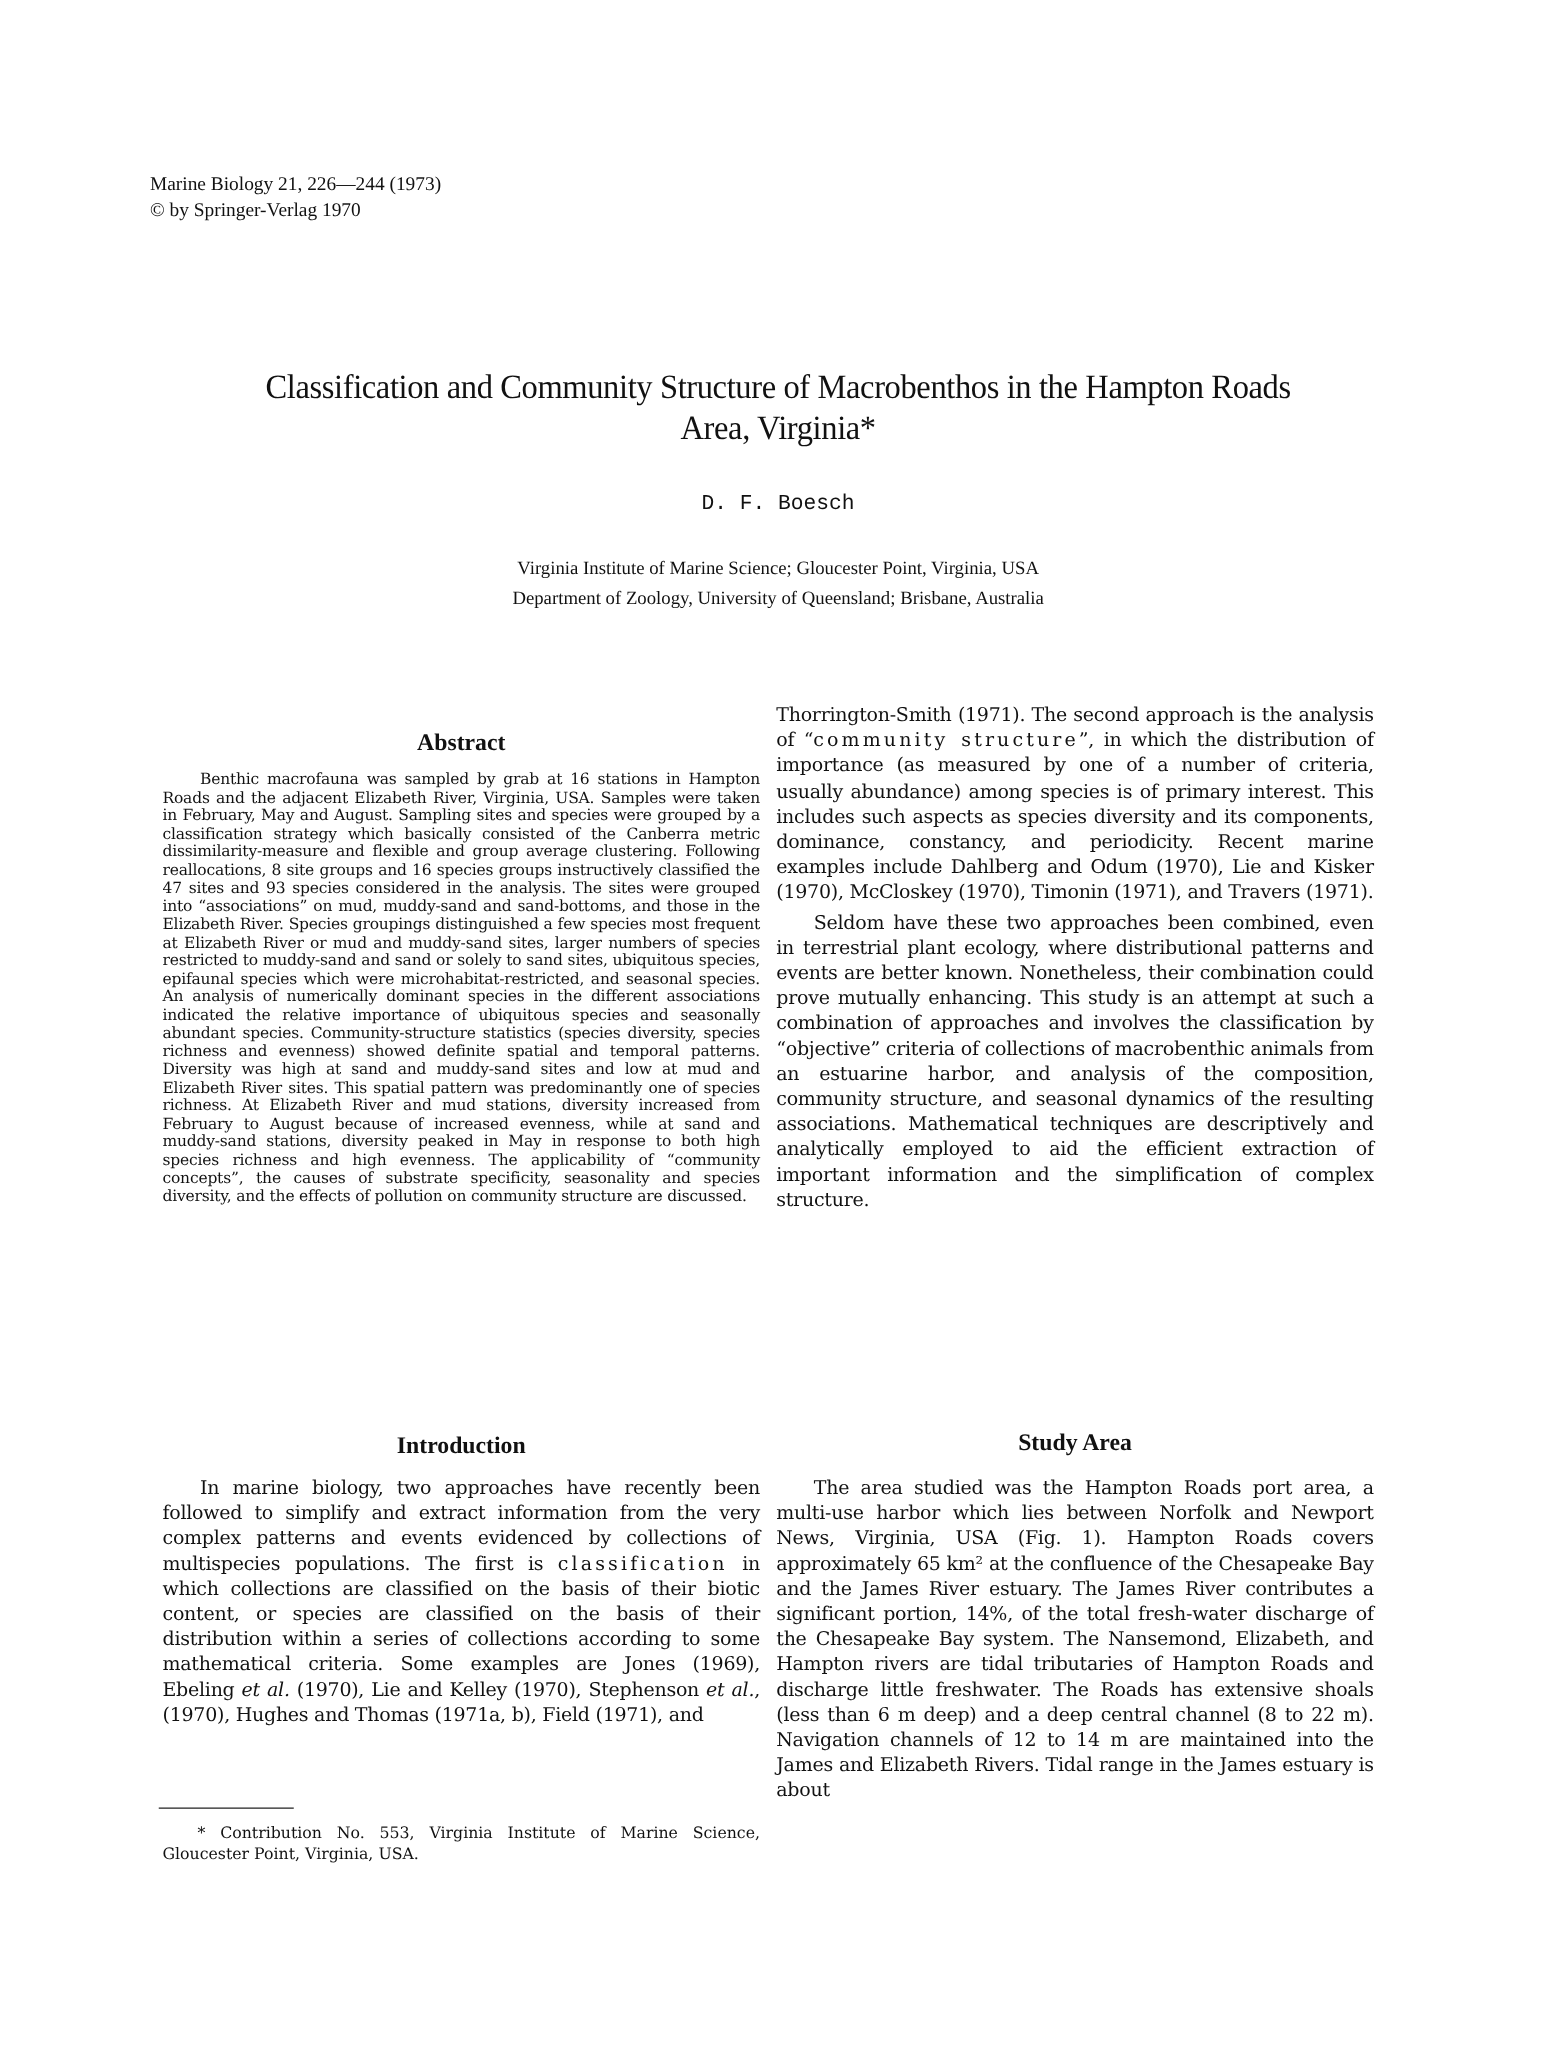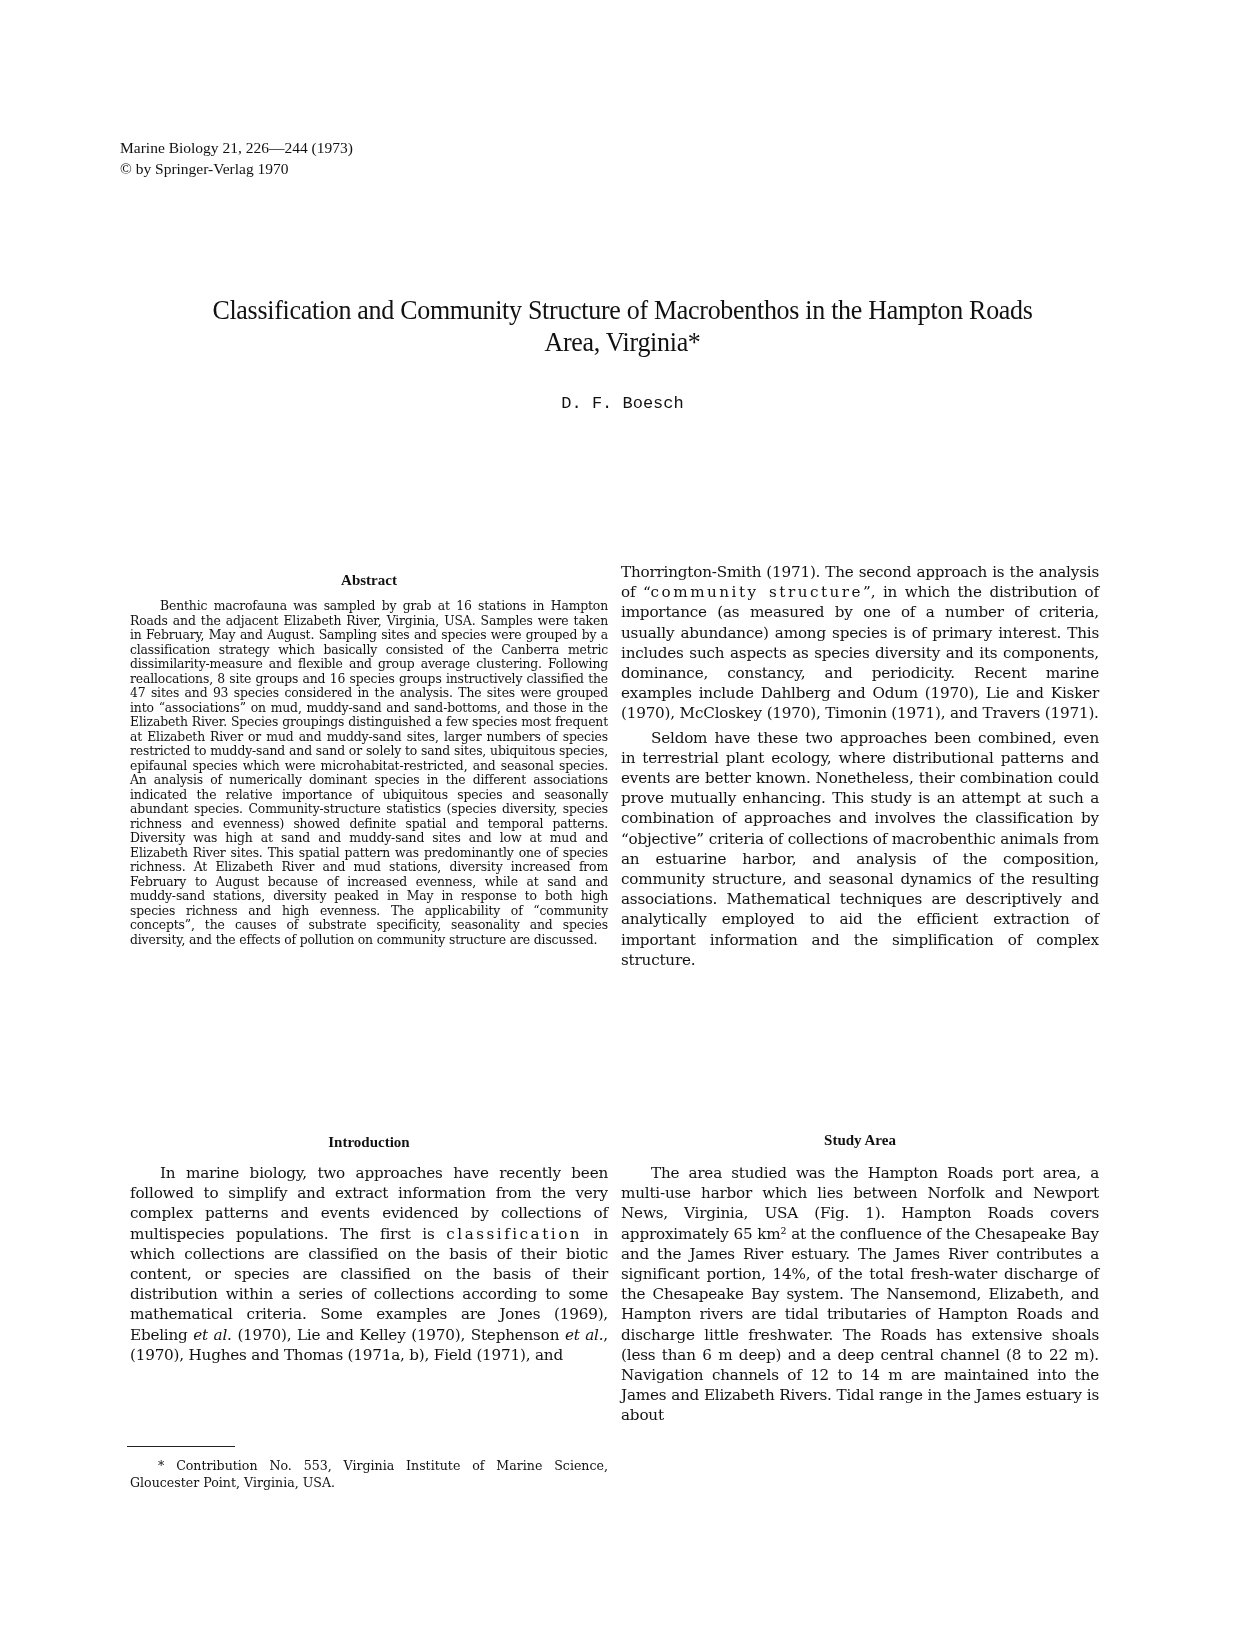--- a/index.html
+++ b/index.html
@@ -23,21 +23,21 @@
     .affil {
       position: absolute; left: 120px; width: 1005px; top: 443px; text-align: center;
       font-family: "Liberation Serif", serif; font-size: 15px; line-height: 24px;
     }
     .col {
       position: absolute; font-family: "DejaVu Serif", serif;
     }
     .col-left { left: 130px; width: 478px; }
     .col-right { left: 621px; width: 478px; }
     .heading {
-      text-align: center; font-weight: bold; font-size: 15px; margin: 4px;
+      text-align: center; font-weight: bold; font-size: 19px; margin: 16px;
       font-family: "Liberation Serif", serif;
     }
     .abstract p {
       margin: 0; font-size: 12.4px; line-height: 14.5px; text-align: justify;
       text-indent: 30px; letter-spacing: -0.15px;
     }
     .body-text p {
       margin: 0; font-size: 15.2px; line-height: 20.2px; text-align: justify;
       text-indent: 30px; letter-spacing: -0.2px;
     }
@@ -62,20 +62,22 @@
 </div>
 
 <div class="title">
   <div>Classification and Community Structure of Macrobenthos in the Hampton Roads</div>
   <div>Area, Virginia*</div>
 </div>
 
 <div class="author">D. F. Boesch</div>
 
 <div class="affil">
+  <div>Virginia Institute of Marine Science; Gloucester Point, Virginia, USA</div>
+  <div>Department of Zoology, University of Queensland; Brisbane, Australia</div>
 </div>
 
 <div class="col col-left abstract" style="top:568px;">
   <h2 class="heading" style="margin-bottom:10px;">Abstract</h2>
   <p>Benthic macrofauna was sampled by grab at 16 stations in Hampton Roads and the adjacent Elizabeth River, Virginia, USA. Samples were taken in February, May and August. Sampling sites and species were grouped by a classification strategy which basically consisted of the Canberra metric dissimilarity-measure and flexible and group average clustering. Following reallocations, 8 site groups and 16 species groups instructively classified the 47 sites and 93 species considered in the analysis. The sites were grouped into “associations” on mud, muddy-sand and sand-bottoms, and those in the Elizabeth River. Species groupings distinguished a few species most frequent at Elizabeth River or mud and muddy-sand sites, larger numbers of species restricted to muddy-sand and sand or solely to sand sites, ubiquitous species, epifaunal species which were microhabitat-restricted, and seasonal species. An analysis of numerically dominant species in the different associations indicated the relative importance of ubiquitous species and seasonally abundant species. Community-structure statistics (species diversity, species richness and evenness) showed definite spatial and temporal patterns. Diversity was high at sand and muddy-sand sites and low at mud and Elizabeth River sites. This spatial pattern was predominantly one of species richness. At Elizabeth River and mud stations, diversity increased from February to August because of increased evenness, while at sand and muddy-sand stations, diversity peaked in May in response to both high species richness and high evenness. The applicability of “community concepts”, the causes of substrate specificity, seasonality and species diversity, and the effects of pollution on community structure are discussed.</p>
 </div>
 
 <div class="col col-left body-text" style="top:1130px;">
   <h2 class="heading" style="margin-bottom:12px;">Introduction</h2>
   <p><span>In marine biology, two approaches have recently been followed to simplify and extract information from the very complex patterns and events evidenced by collections of multispecies populations. The first is </span><span class="spaced">classification</span><span> in which collections are classified on the basis of their biotic content, or species are classified on the basis of their distribution within a series of collections according to some mathematical criteria. Some examples are Jones (1969), Ebeling </span><i>et al.</i><span> (1970), Lie and Kelley (1970), Stephenson </span><i>et al.</i><span>, (1970), Hughes and Thomas (1971a, b), Field (1971), and</span></p>

